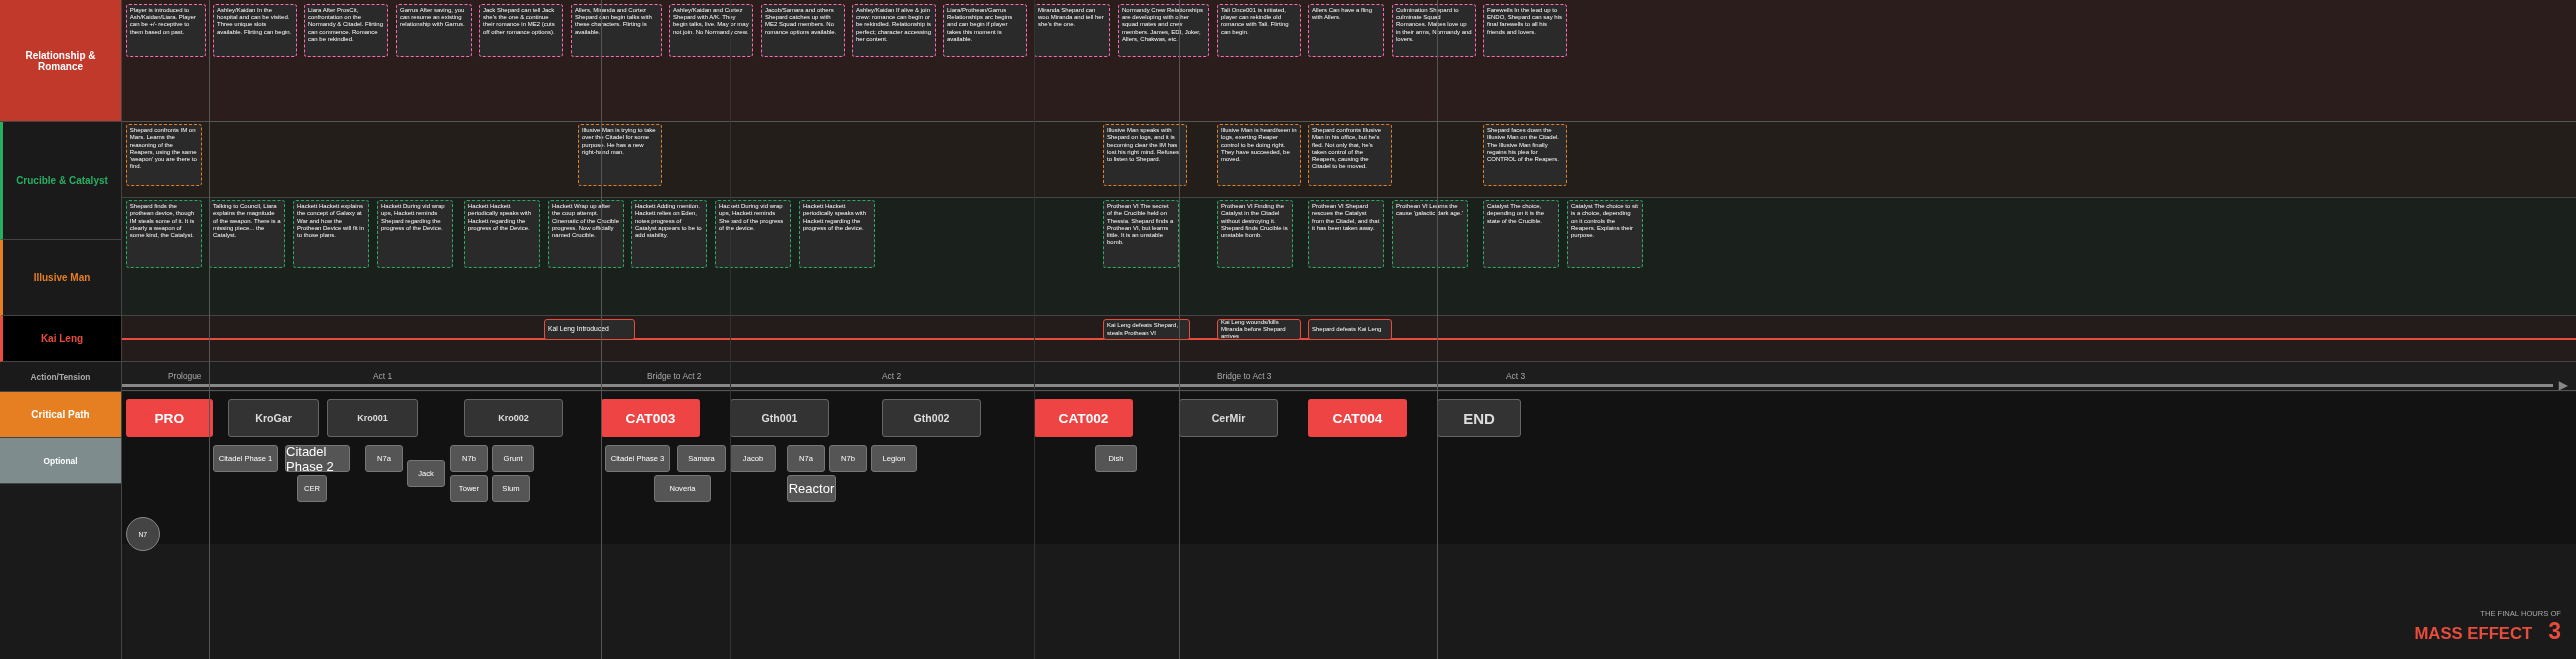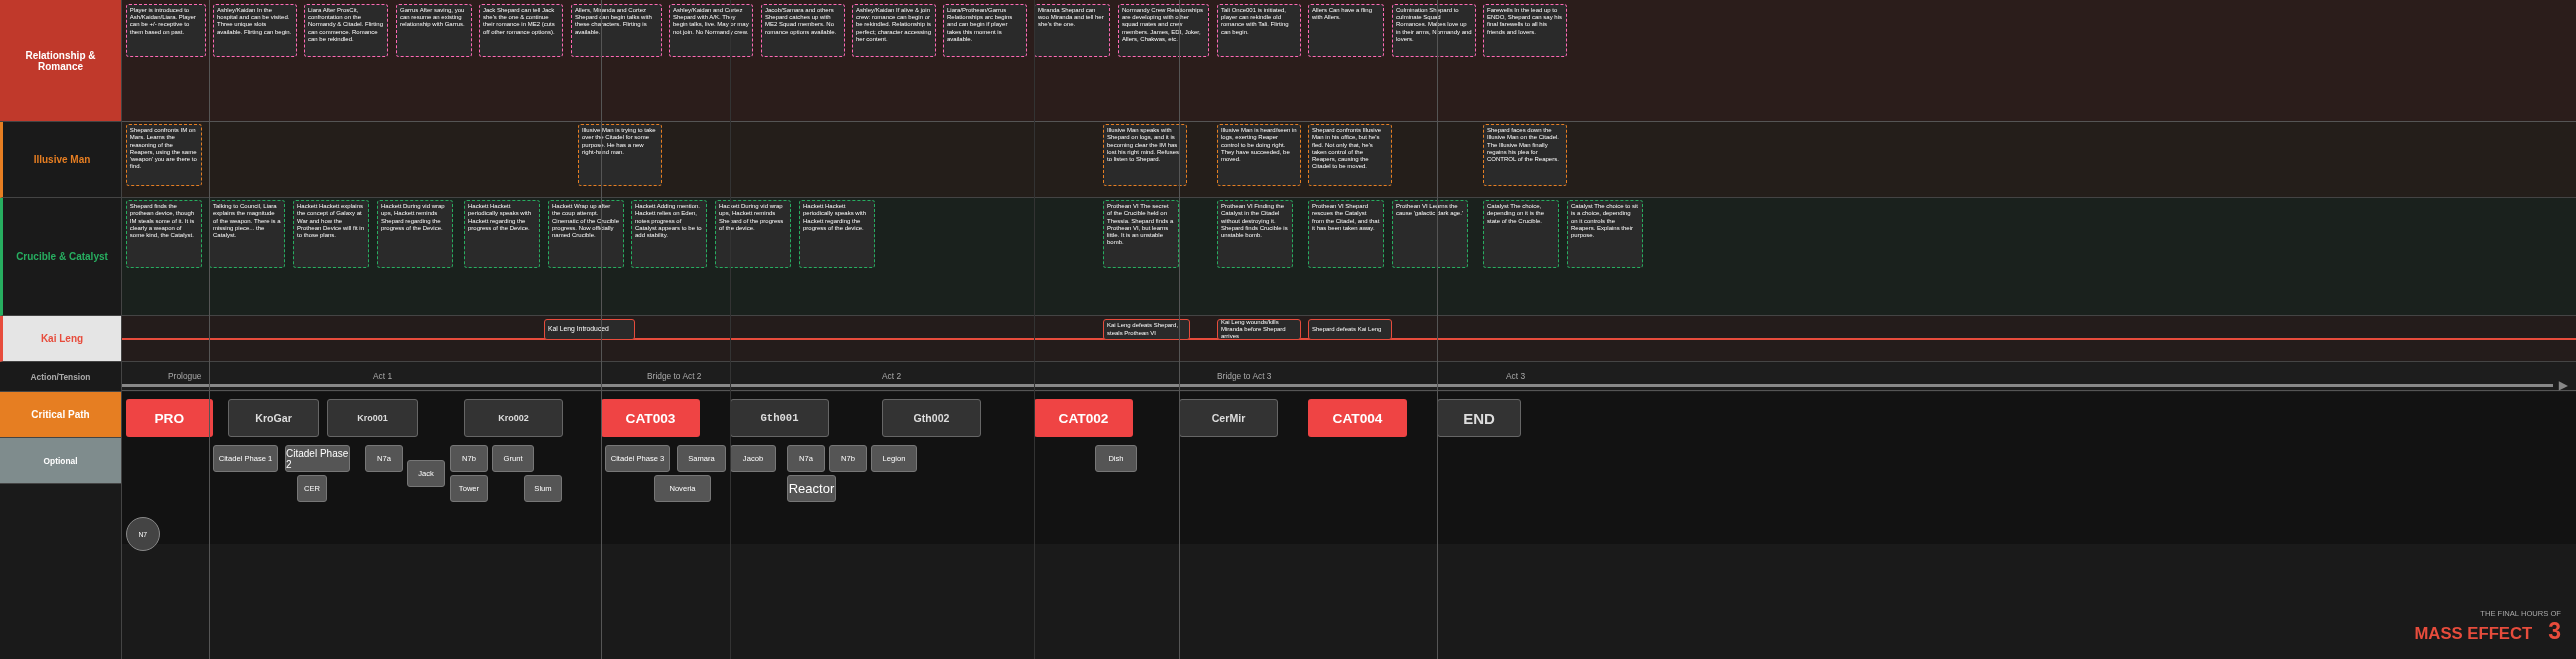--- a/index.html
+++ b/index.html
@@ -52,21 +52,21 @@
       height: 76px;
       border-left: 3px solid #e67e22;
     }
     .sidebar-row.crucible {
       background: #1a1a1a;
       color: #27ae60;
       height: 118px;
       border-left: 3px solid #27ae60;
     }
     .sidebar-row.kaileng {
-      background: #e5e5e5;
+      background: #000000;
       color: #e74c3c;
       height: 46px;
       border-left: 3px solid #e74c3c;
     }
     .sidebar-row.action {
       background: #1a1a1a;
       color: #aaa;
       height: 30px;
       font-size: 8.4px;
     }
@@ -228,25 +228,25 @@
   </style>
 </head>
 <body>
 
 <div class="main-container">
 
   <div class="sidebar">
     <div class="sidebar-row relationship">
       <span>Relationship &amp; Romance</span>
     </div>
+    <div class="sidebar-row crucible">
+      <span>Crucible &amp; Catalyst</span>
+    </div>
     <div class="sidebar-row illusive">
       <span>Illusive Man</span>
-    </div>
-    <div class="sidebar-row crucible">
-      <span>Crucible &amp; Catalyst</span>
     </div>
     <div class="sidebar-row kaileng">
       <span>Kai Leng</span>
     </div>
     <div class="sidebar-row action">
       <span>Action/Tension</span>
     </div>
     <div class="sidebar-row critical">
       <span>Critical Path</span>
     </div>
@@ -333,36 +333,36 @@
     <div class="event-card card-red" style="left:422px; top:319px; width:91px; height:21px; font-size:6.8px; display:flex; align-items:center;">Kal Leng Introduced</div>
     <div class="event-card card-red" style="left:981px; top:319px; width:87px; height:21px; font-size:6px; display:flex; align-items:center;">Kai Leng defeats Shepard, steals Prothean VI</div>
     <div class="event-card card-red" style="left:1095px; top:319px; width:84px; height:21px; font-size:6px; display:flex; align-items:center;">Kai Leng wounds/kills Miranda before Shepard arrives</div>
     <div class="event-card card-red" style="left:1186px; top:319px; width:84px; height:21px; font-size:6px; display:flex; align-items:center;">Shepard defeats Kai Leng</div>
 
     <div class="cp-box cp-orange" style="left:3.8px; width:87px;">PRO</div>
     <div class="cp-box cp-dark" style="left:106px; width:91px;">KroGar</div>
     <div class="cp-box cp-dark" style="left:205px; width:91px; font-size:9px;">Kro001</div>
     <div class="cp-box cp-dark" style="left:342px; width:99px; font-size:9px;">Kro002</div>
     <div class="cp-box cp-orange" style="left:479px; width:99px;">CAT003</div>
-    <div class="cp-box cp-dark" style="left:608px; width:99px;font-family:Liberation Mono, monospace;">Gth001</div>
+    <div class="cp-box cp-dark" style="left:608px; width:99px;">Gth001</div>
     <div class="cp-box cp-dark" style="left:760px; width:99px;">Gth002</div>
     <div class="cp-box cp-orange" style="left:912px; width:99px;">CAT002</div>
     <div class="cp-box cp-dark" style="left:1057px; width:99px;">CerMir</div>
     <div class="cp-box cp-orange" style="left:1186px; width:99px;">CAT004</div>
     <div class="cp-box cp-dark" style="left:1315px; width:84px; font-size:15px;">END</div>
 
     <div class="opt-box" style="left:91px; width:65px; top:445px; font-size:7.6px;">Citadel Phase 1</div>
-    <div class="opt-box" style="left:163px; width:65px; top:445px; font-size:10px;">Citadel Phase 2</div>
+    <div class="opt-box" style="left:163px; width:65px; top:445px; font-size:13px;">Citadel Phase 2</div>
     <div class="opt-box" style="left:175px; width:30px; top:475px; font-size:7.6px;">CER</div>
     <div class="opt-box" style="left:243px; width:38px; top:445px; font-size:7.6px;">N7a</div>
     <div class="opt-box" style="left:285px; width:38px; top:460px; font-size:7.6px;">Jack</div>
     <div class="opt-box" style="left:328px; width:38px; top:445px; font-size:7.6px;">N7b</div>
     <div class="opt-box" style="left:370px; width:42px; top:445px; font-size:7.6px;">Grunt</div>
     <div class="opt-box" style="left:328px; width:38px; top:475px; font-size:7.6px;">Tower</div>
-    <div class="opt-box" style="left:370px; width:38px; top:475px; font-size:7.6px;margin-left:32px;">Slum</div>
+    <div class="opt-box" style="left:370px; width:38px; top:475px; font-size:7.6px;">Slum</div>
     <div class="opt-box" style="left:483px; width:65px; top:445px; font-size:7.6px;">Citadel Phase 3</div>
     <div class="opt-box" style="left:555px; width:49px; top:445px; font-size:7.6px;">Samara</div>
     <div class="opt-box" style="left:608px; width:46px; top:445px; font-size:7.6px;">Jacob</div>
     <div class="opt-box" style="left:532px; width:57px; top:475px; font-size:7.6px;">Noveria</div>
     <div class="opt-box" style="left:665px; width:38px; top:445px; font-size:7.6px;">N7a</div>
     <div class="opt-box" style="left:707px; width:38px; top:445px; font-size:7.6px;">N7b</div>
     <div class="opt-box" style="left:749px; width:46px; top:445px; font-size:7.6px;">Legion</div>
     <div class="opt-box" style="left:665px; width:49px; top:475px; font-size:13px;">Reactor</div>
     <div class="opt-box" style="left:973px; width:42px; top:445px; font-size:7.6px;">Dish</div>
 

